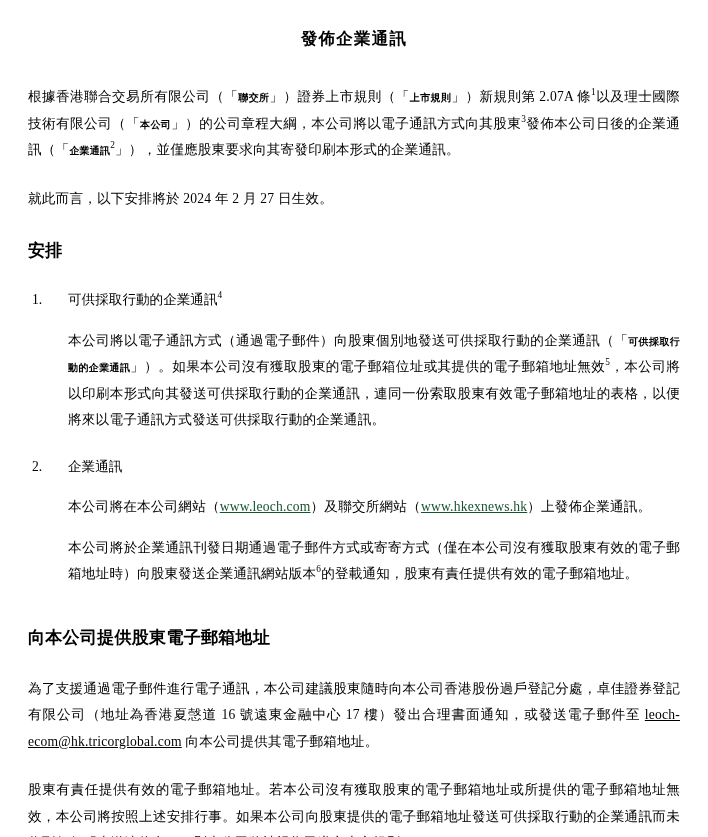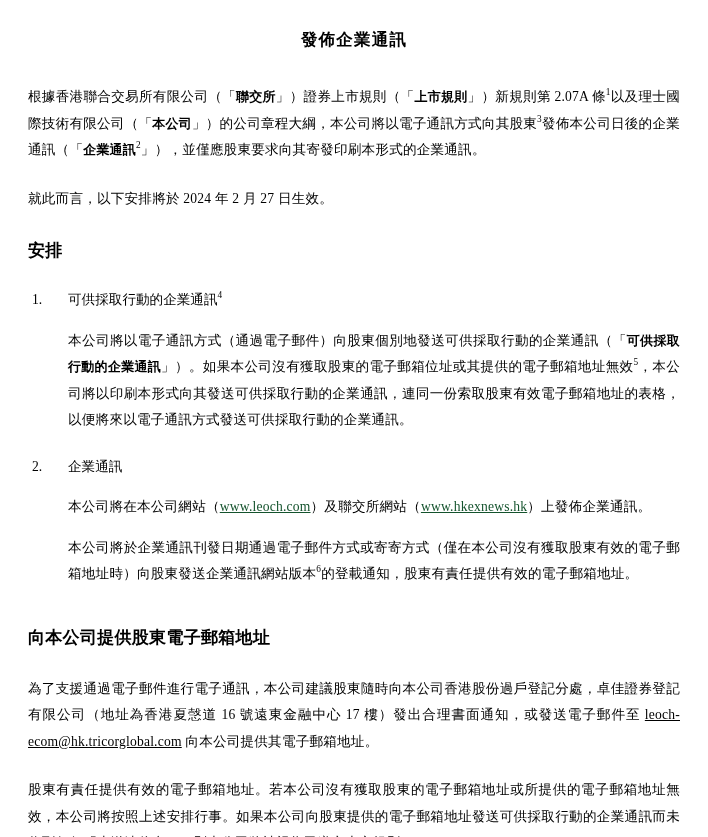--- a/index.html
+++ b/index.html
@@ -16,41 +16,41 @@
   }
   .page {
     position: relative;
     width: 708px;
     height: 837px;
     box-sizing: border-box;
     padding: 0 28px;
   }
   .doc-title {
     text-align: center;
-    font-family: Liberation Serif, serif;
+    font-family: Liberation Mono, monospace;
     font-weight: bold;
     font-size: 16.5px;
     letter-spacing: 1.2px;
     margin: 28px 0 0 0;
     line-height: 1.4;
   }
   .para {
     font-size: 13.6px;
     line-height: 1.95;
     text-align: justify;
     text-justify: inter-ideograph;
     margin: 0;
     letter-spacing: 0.2px;
   }
   .gap-lg { margin-top: 33px; }
   .gap-md { margin-top: 22px; }
   .bold {
     font-weight: bold;
     font-family: "Liberation Sans", sans-serif;
-    font-size: 13px;
+    font-size: 10px;
   }
   .section-head {
     font-family: "Liberation Sans", sans-serif;
     font-weight: bold;
     font-size: 17px;
     letter-spacing: 0.3px;
   }
   .olist {
     margin: 0;
     padding: 0;

